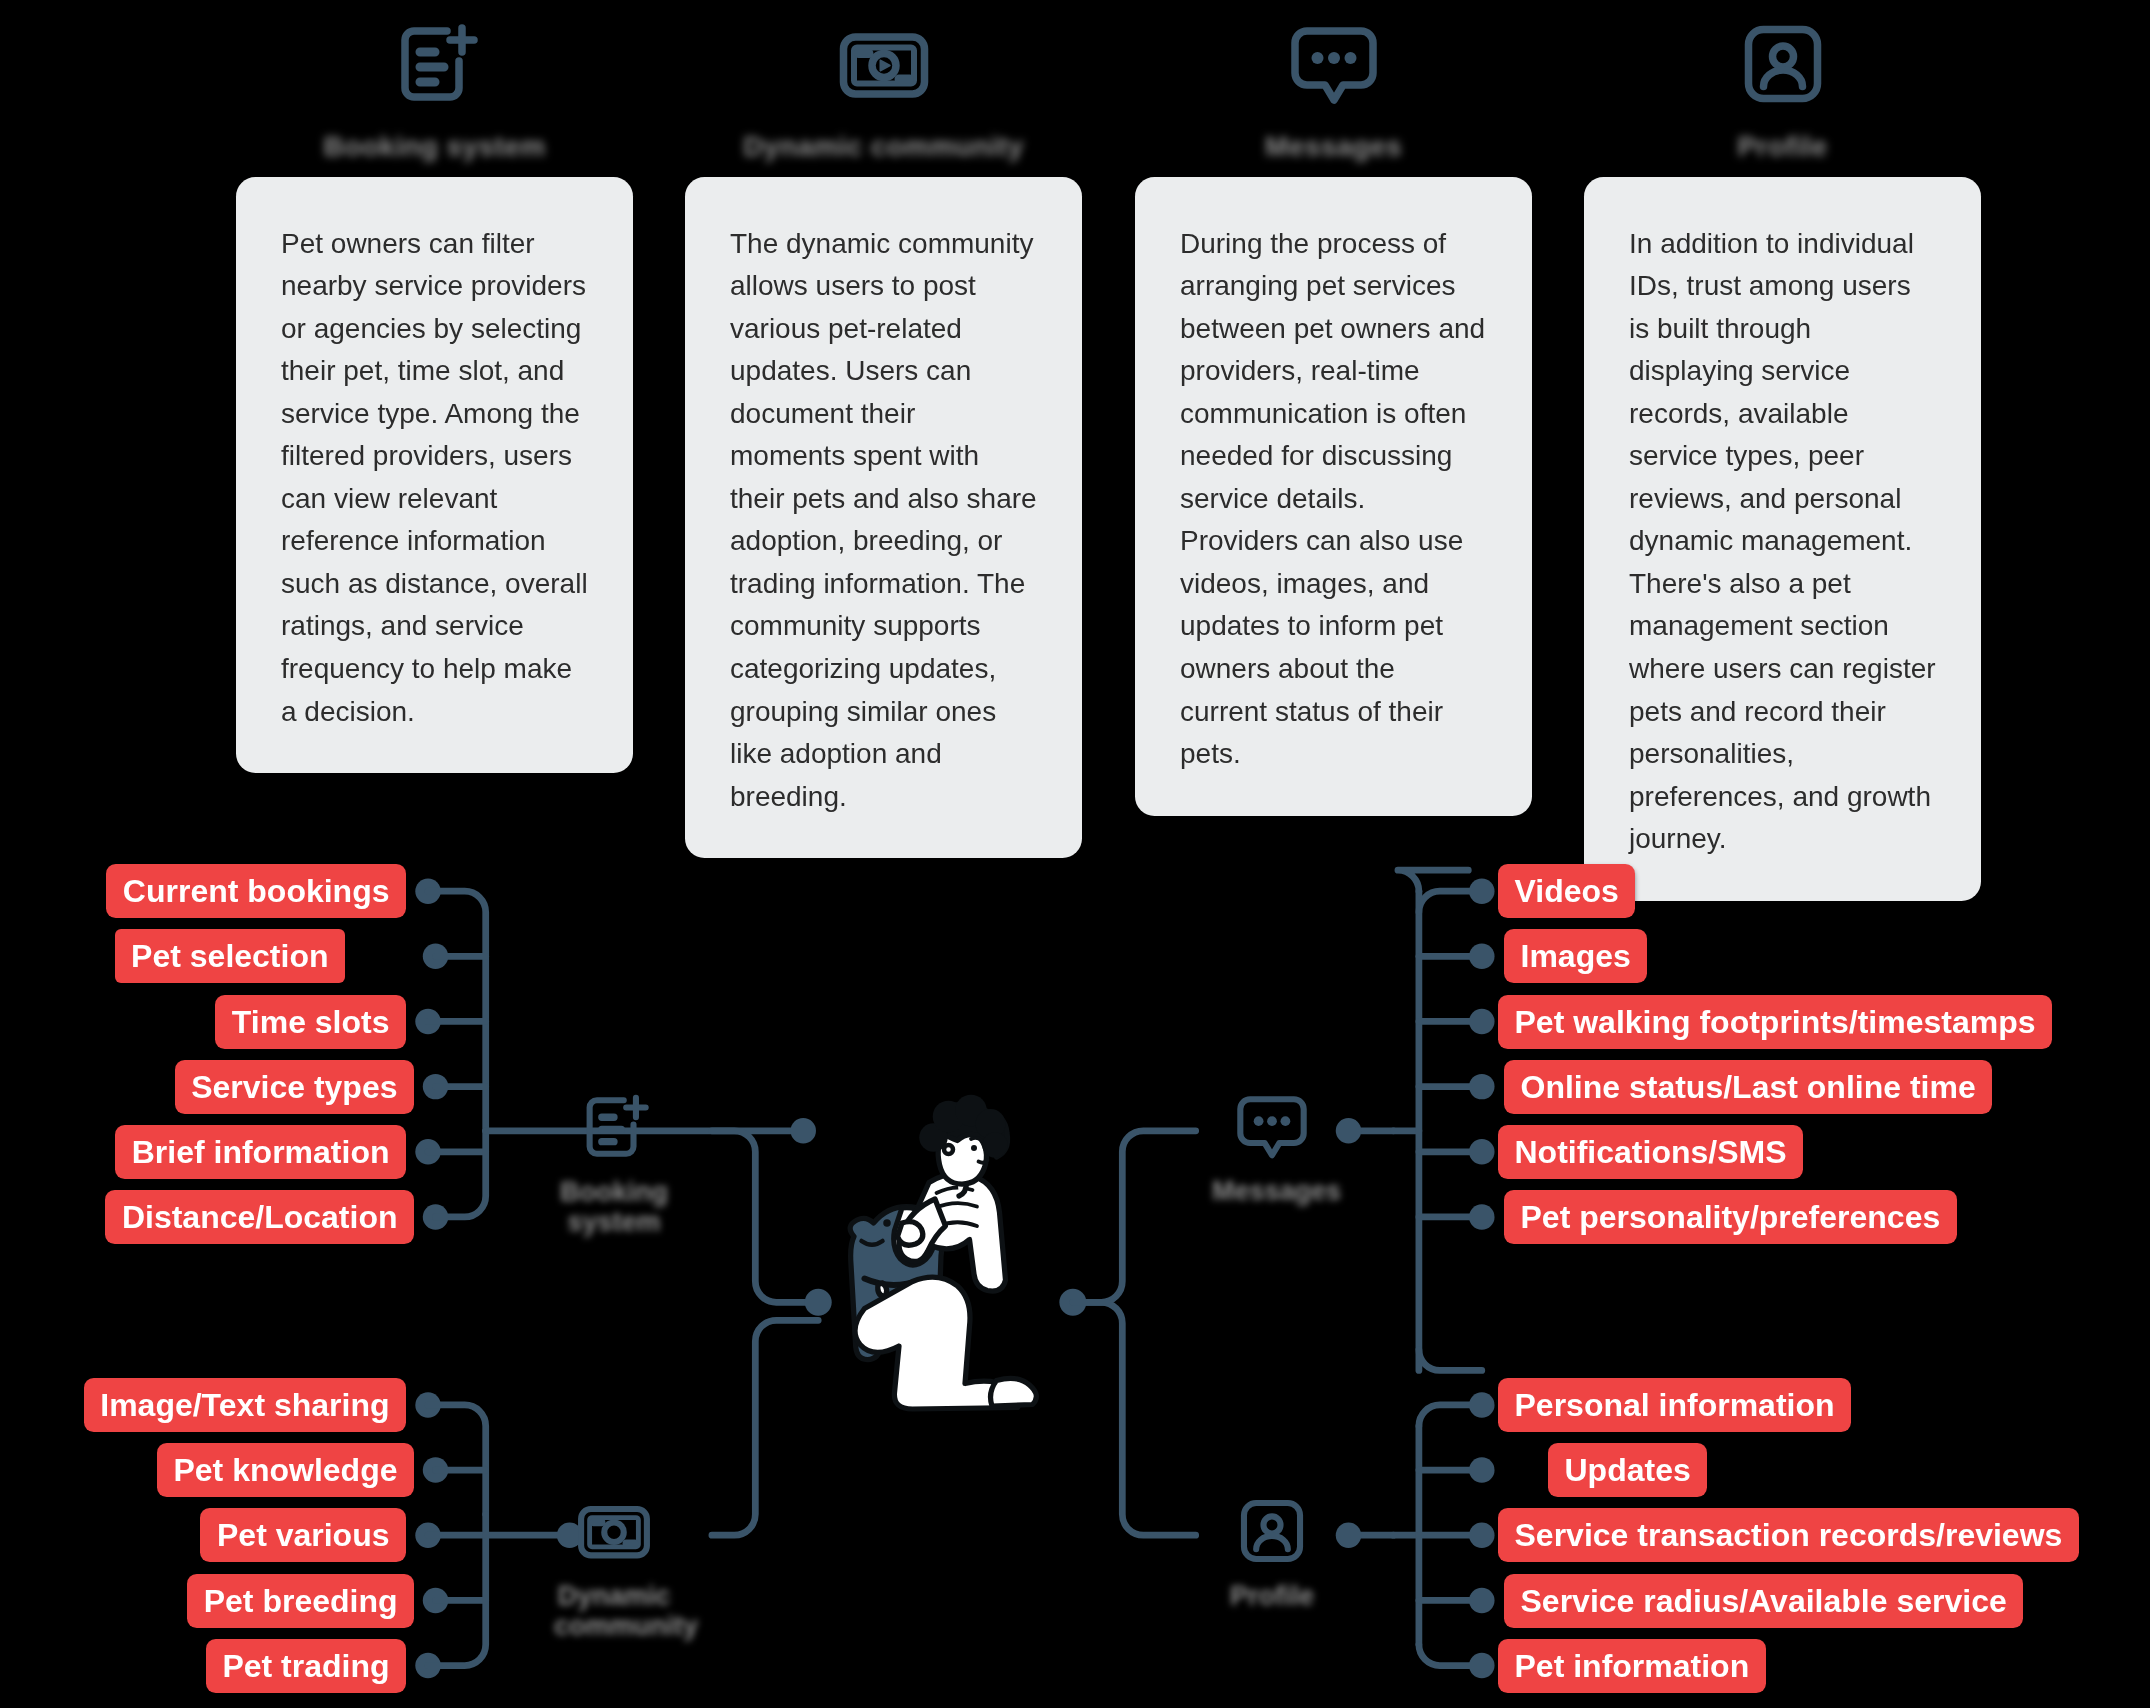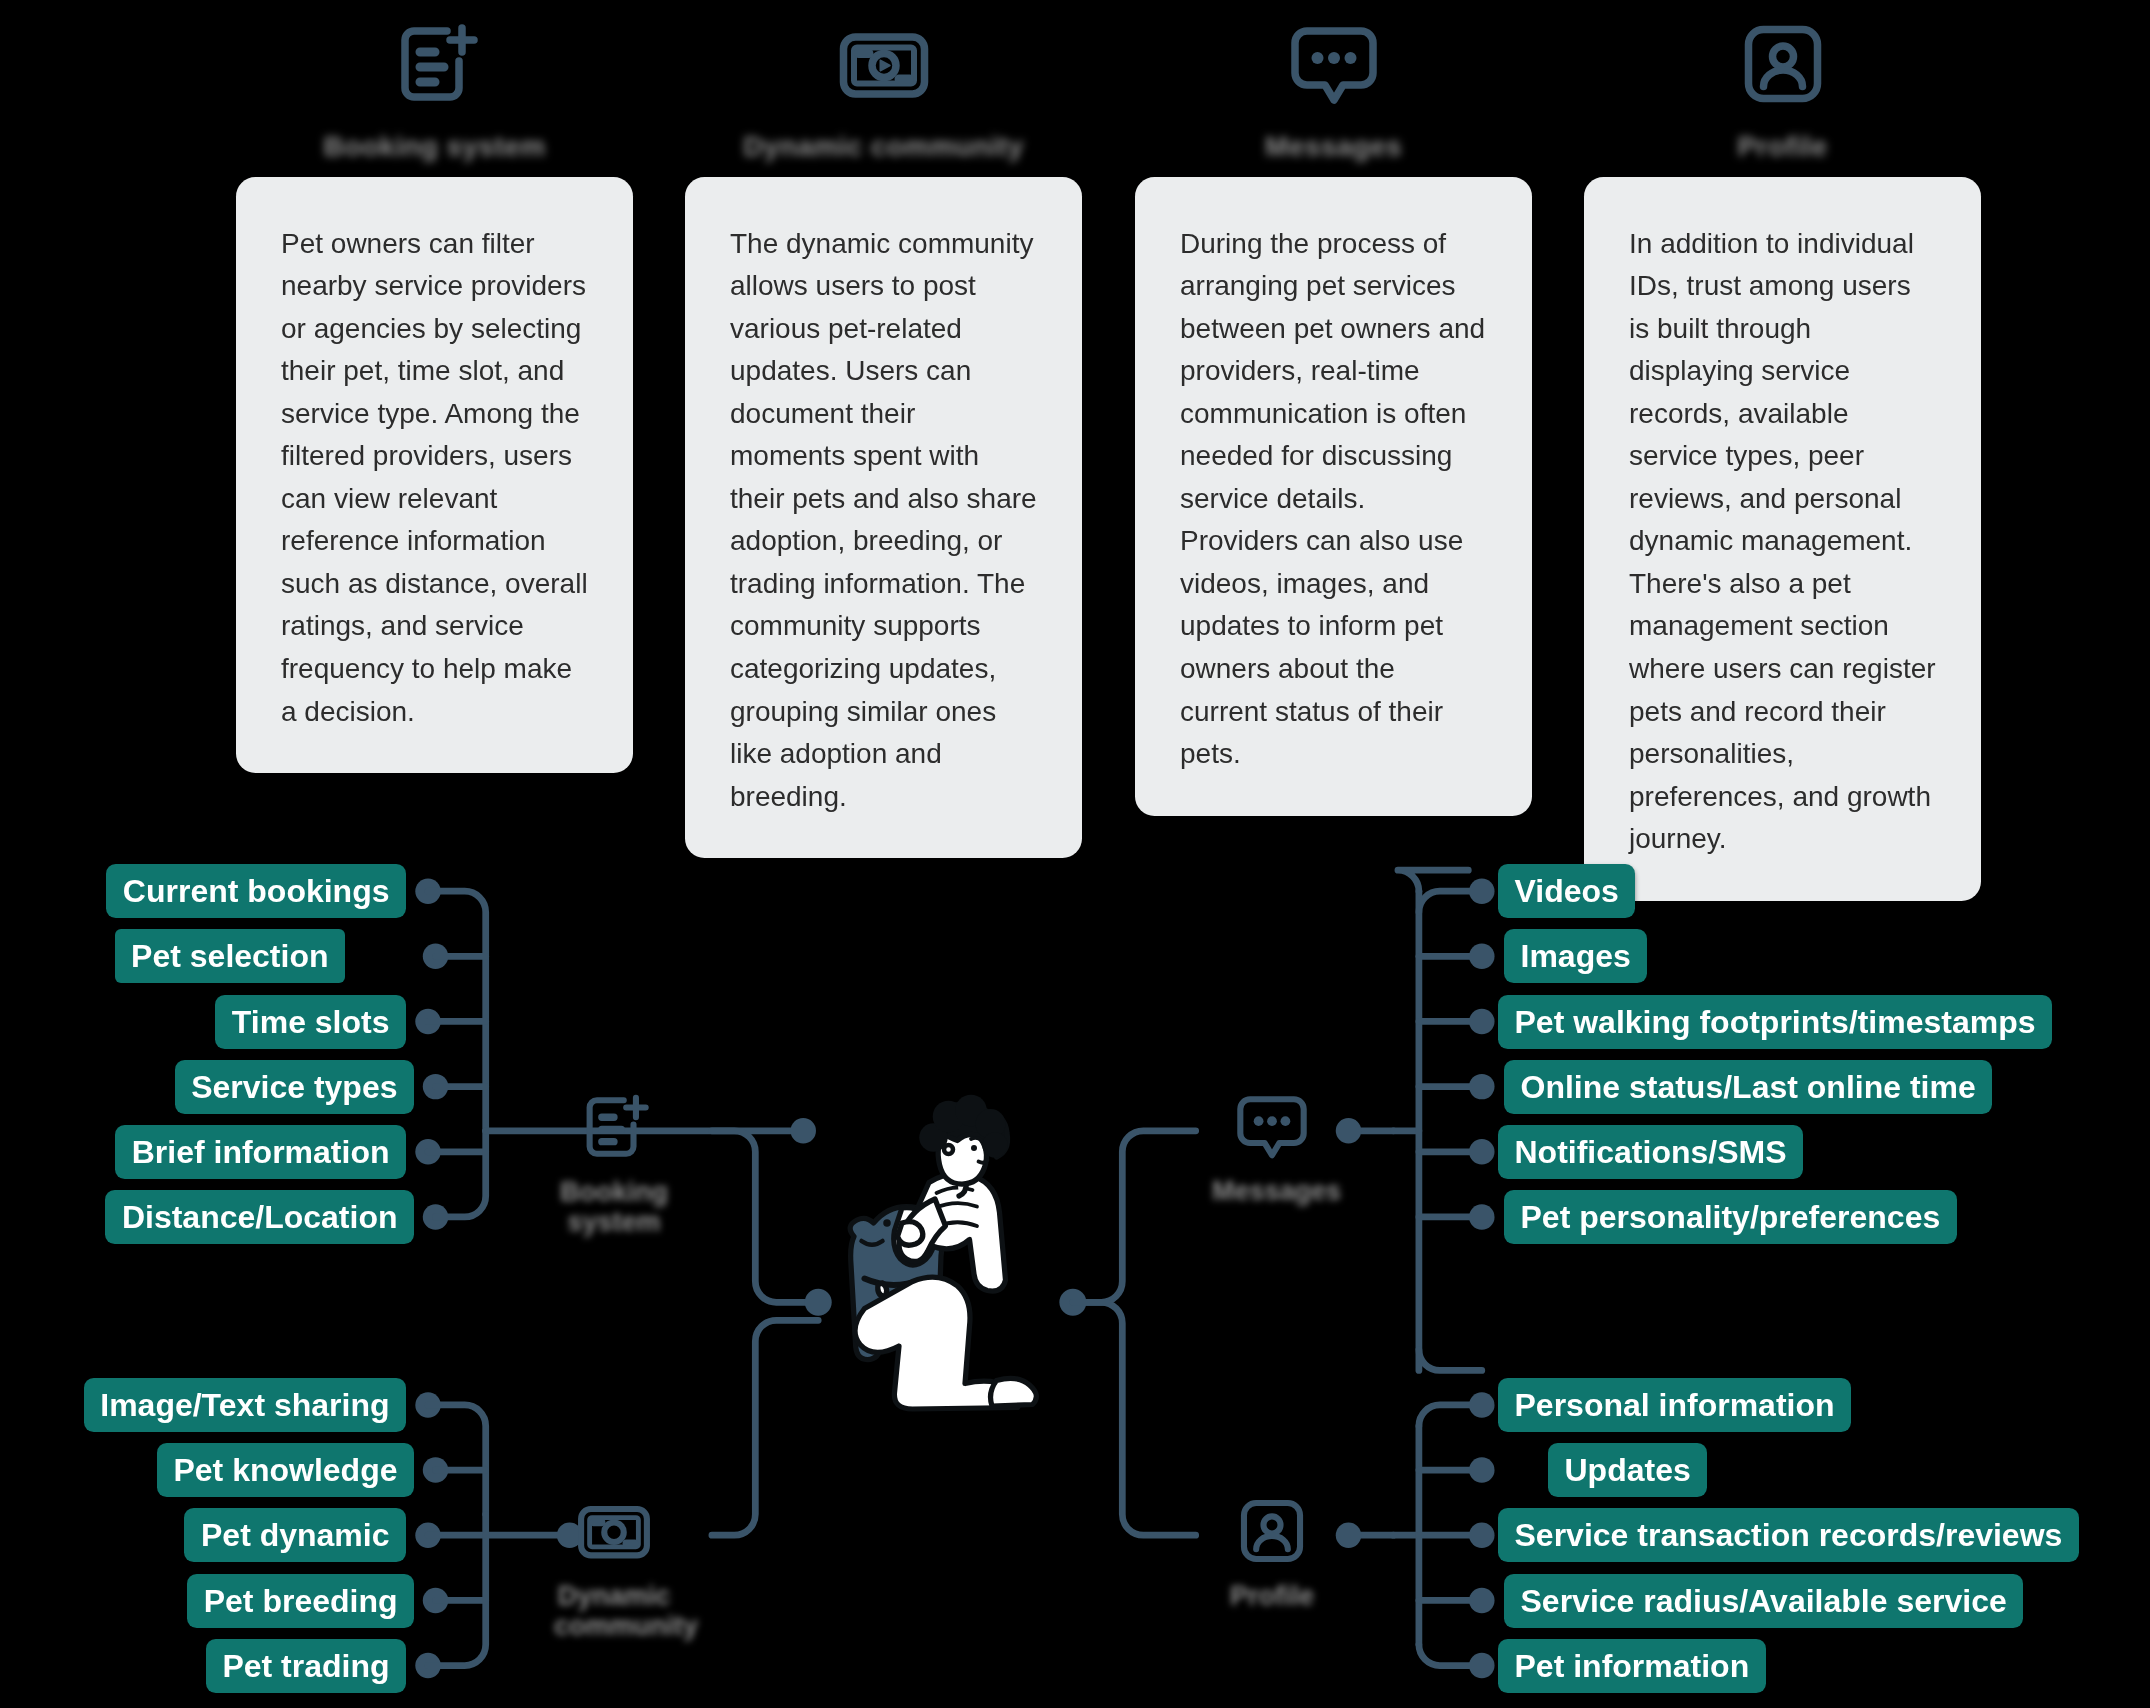--- a/index.html
+++ b/index.html
@@ -39,21 +39,21 @@
     font-size:28px;
     line-height:1.52;
   }
 
   
   #mindmap{
     position:absolute; left:0; top:817px; width:2151px; height:892px;
   }
   .pill{
     position:absolute;
-    background:#0f766e;
+    background:#ef4444;
     color:#ffffff;
     border-radius:9.7px;
     font-size:32px;
     font-weight:700;
     height:54px;
     line-height:54px;
     padding:0 16.5px;
     white-space:nowrap;
     box-shadow:0 3px 5.2px rgba(0,0,0,0.45);
   }
@@ -237,21 +237,21 @@
 
   <div class="pill right-al" style="right:1745px; top:47px;">Current bookings</div>
   <div class="pill right-al" style="right:1806px; top:112px;border-radius:6px;">Pet selection</div>
   <div class="pill right-al" style="right:1745px; top:178px;">Time slots</div>
   <div class="pill right-al" style="right:1737px; top:243px;">Service types</div>
   <div class="pill right-al" style="right:1745px; top:308px;">Brief information</div>
   <div class="pill right-al" style="right:1737px; top:373px;">Distance/Location</div>
 
   <div class="pill right-al" style="right:1745px; top:561px;">Image/Text sharing</div>
   <div class="pill right-al" style="right:1737px; top:626px;">Pet knowledge</div>
-  <div class="pill right-al" style="right:1745px; top:691px;">Pet dynamic</div>
+  <div class="pill right-al" style="right:1745px; top:691px;">Pet various</div>
   <div class="pill right-al" style="right:1737px; top:757px;">Pet breeding</div>
   <div class="pill right-al" style="right:1745px; top:822px;">Pet trading</div>
 
   <div class="pill" style="left:1498px; top:47px;">Videos</div>
   <div class="pill" style="left:1504px; top:112px;">Images</div>
   <div class="pill" style="left:1498px; top:178px;">Pet walking footprints/timestamps</div>
   <div class="pill" style="left:1498px; top:308px;">Notifications/SMS</div>
   <div class="pill" style="left:1504px; top:243px;">Online status/Last online time</div>
   <div class="pill" style="left:1504px; top:373px;">Pet personality/preferences</div>
 

